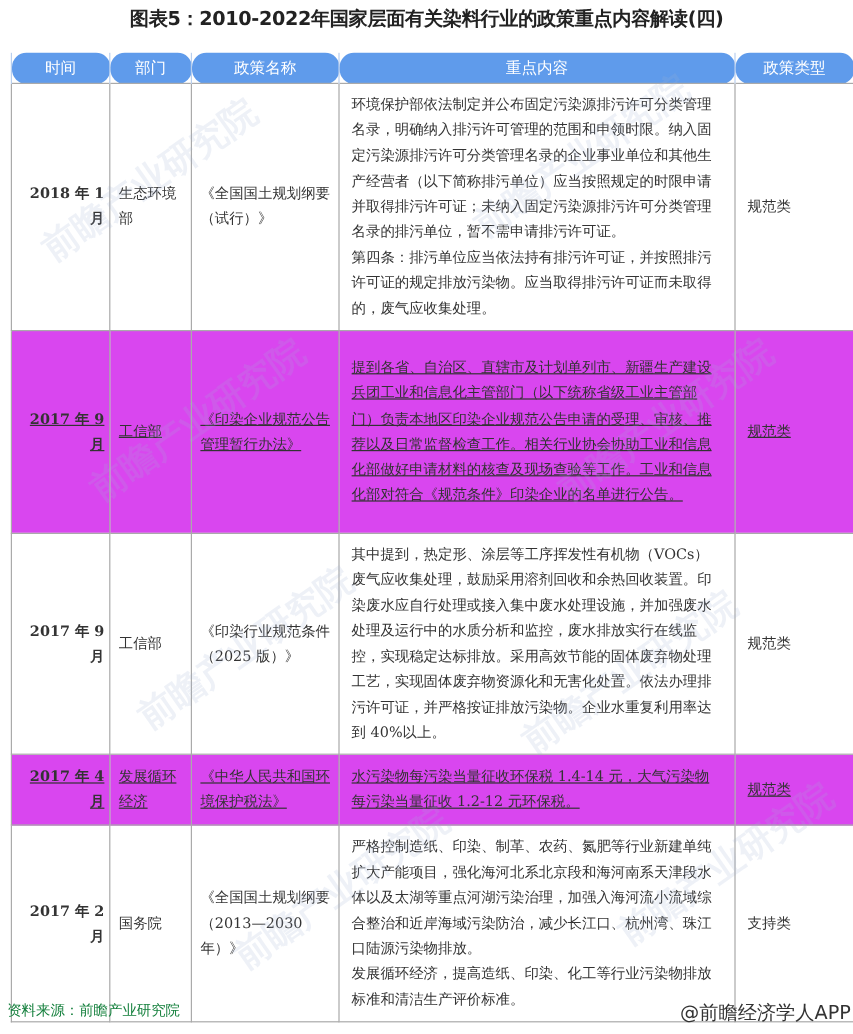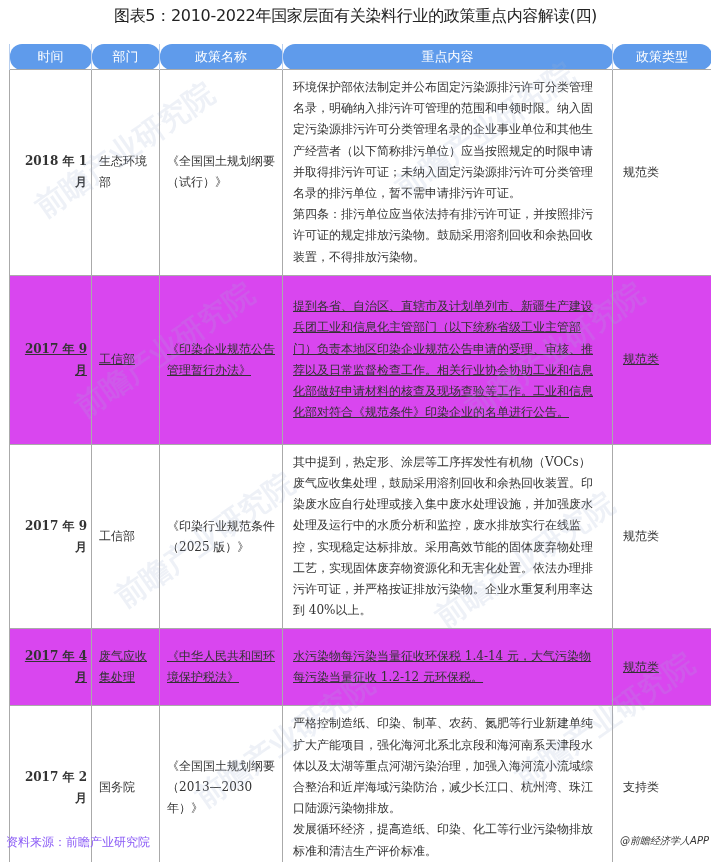--- a/index.html
+++ b/index.html
@@ -1,34 +1,34 @@
 <!DOCTYPE html>
 <html><head>
 <meta charset="utf-8">
 <style>
   html, body { margin:0; padding:0; background:#ffffff; }
   body { width:711px; height:862px; position:relative; overflow:hidden;
          font-family:"DejaVu Serif","Liberation Serif",serif; color:#333; }
   .title { position:absolute; left:0; top:6px; width:711px; text-align:center;
-           font-family:"DejaVu Sans","Liberation Sans",sans-serif; font-weight:normal;
+           font-family:"DejaVu Sans","Liberation Sans",sans-serif; font-weight:bold;
            font-size:16px; color:#222; letter-spacing:-0.3px; }
   table { position:absolute; left:9px; top:44px; width:702px; border-collapse:collapse;
           table-layout:fixed; font-size:12px; }
   th { background:#5f9beb; color:#fff; font-weight:normal; height:25px;
        font-family:"DejaVu Sans","Liberation Sans",sans-serif; font-size:13px;
        border-left:1px solid #b9cfee; border-right:1px solid #b9cfee; padding:0;border-radius:12px; }
   td { border:1px solid #aaa; padding:6px 7px; line-height:21px; vertical-align:middle; }
   tr.alt td { background:#d946ef;text-decoration:underline; }
   td.date { text-align:right; font-weight:bold; padding:0 4px; }
   td.content { line-height:21.2px; padding:7px 10px; }
   td.type { padding-left:10px;margin-left:44px; }
-  .footer-left { position:absolute; left:6px; top:834px; font-size:12px; color:#8b5cf6;
+  .footer-left { position:absolute; left:6px; top:834px; font-size:12px; color:#15803d;
                  font-family:"DejaVu Sans","Liberation Sans",sans-serif; }
-  .footer-right { position:absolute; right:2px; top:834px; font-size:10px; color:#333;
-                  font-family:"DejaVu Sans","Liberation Sans",sans-serif;font-style:italic; }
+  .footer-right { position:absolute; right:2px; top:834px; font-size:16px; color:#333;
+                  font-family:"DejaVu Sans","Liberation Sans",sans-serif; }
   .wm { position:absolute; color:rgba(160,180,210,0.18); font-size:30px; font-weight:bold;
         transform:rotate(-35deg); pointer-events:none; font-family:"DejaVu Sans",sans-serif; }
 </style>
 </head>
 <body>
 
 <div class="title">图表5：2010-2022年国家层面有关染料行业的政策重点内容解读(四)</div>
 
 <table>
   <colgroup>
@@ -47,41 +47,41 @@
       <th>政策类型</th>
     </tr>
   </thead>
   <tbody>
     <tr style="height:205px">
       <td class="date">2018 年 1 月</td>
       <td>生态环境部</td>
       <td>《全国国土规划纲要（试行）》</td>
       <td class="content">
         <div>环境保护部依法制定并公布固定污染源排污许可分类管理名录，明确纳入排污许可管理的范围和申领时限。纳入固定污染源排污许可分类管理名录的企业事业单位和其他生产经营者（以下简称排污单位）应当按照规定的时限申请并取得排污许可证；未纳入固定污染源排污许可分类管理名录的排污单位，暂不需申请排污许可证。</div>
-        <div>第四条：排污单位应当依法持有排污许可证，并按照排污许可证的规定排放污染物。鼓励采用溶剂回收和余热回收装置，不得排放污染物。</div>
+        <div>第四条：排污单位应当依法持有排污许可证，并按照排污许可证的规定排放污染物。应当取得排污许可证而未取得的，废气应收集处理。</div>
       </td>
       <td class="type">规范类</td>
     </tr>
     <tr class="alt" style="height:169px">
       <td class="date">2017 年 9 月</td>
       <td>工信部</td>
       <td>《印染企业规范公告管理暂行办法》</td>
       <td class="content">提到各省、自治区、直辖市及计划单列市、新疆生产建设兵团工业和信息化主管部门（以下统称省级工业主管部门）负责本地区印染企业规范公告申请的受理、审核、推荐以及日常监督检查工作。相关行业协会协助工业和信息化部做好申请材料的核查及现场查验等工作。工业和信息化部对符合《规范条件》印染企业的名单进行公告。</td>
       <td class="type">规范类</td>
     </tr>
     <tr style="height:138px">
       <td class="date">2017 年 9 月</td>
       <td>工信部</td>
       <td>《印染行业规范条件（2025 版）》</td>
       <td class="content">其中提到，热定形、涂层等工序挥发性有机物（VOCs）废气应收集处理，鼓励采用溶剂回收和余热回收装置。印染废水应自行处理或接入集中废水处理设施，并加强废水处理及运行中的水质分析和监控，废水排放实行在线监控，实现稳定达标排放。采用高效节能的固体废弃物处理工艺，实现固体废弃物资源化和无害化处置。依法办理排污许可证，并严格按证排放污染物。企业水重复利用率达到 40%以上。</td>
       <td class="type">规范类</td>
     </tr>
-    <tr class="alt" style="height:77px">
+    <tr class="alt" style="height:59px">
       <td class="date">2017 年 4 月</td>
-      <td>废气应收集处理</td>
+      <td>发展循环经济</td>
       <td>《中华人民共和国环境保护税法》</td>
       <td class="content">水污染物每污染当量征收环保税 1.4-14 元，大气污染物每污染当量征收 1.2-12 元环保税。</td>
       <td class="type">规范类</td>
     </tr>
     <tr style="height:163px">
       <td class="date">2017 年 2 月</td>
       <td>国务院</td>
       <td>《全国国土规划纲要（2013—2030 年）》</td>
       <td class="content">
         <div>严格控制造纸、印染、制革、农药、氮肥等行业新建单纯扩大产能项目，强化海河北系北京段和海河南系天津段水体以及太湖等重点河湖污染治理，加强入海河流小流域综合整治和近岸海域污染防治，减少长江口、杭州湾、珠江口陆源污染物排放。</div>

